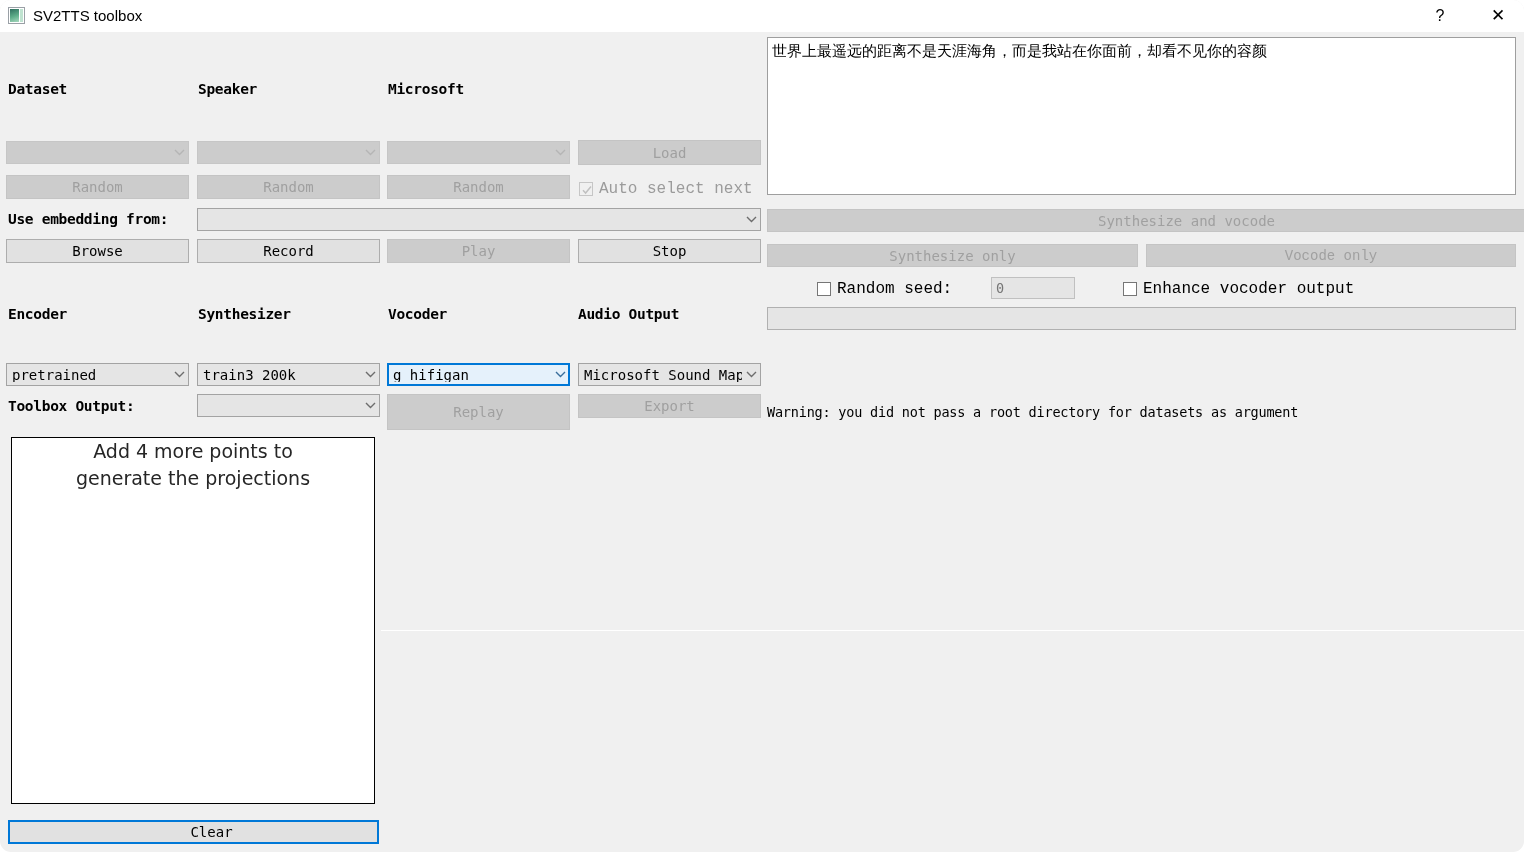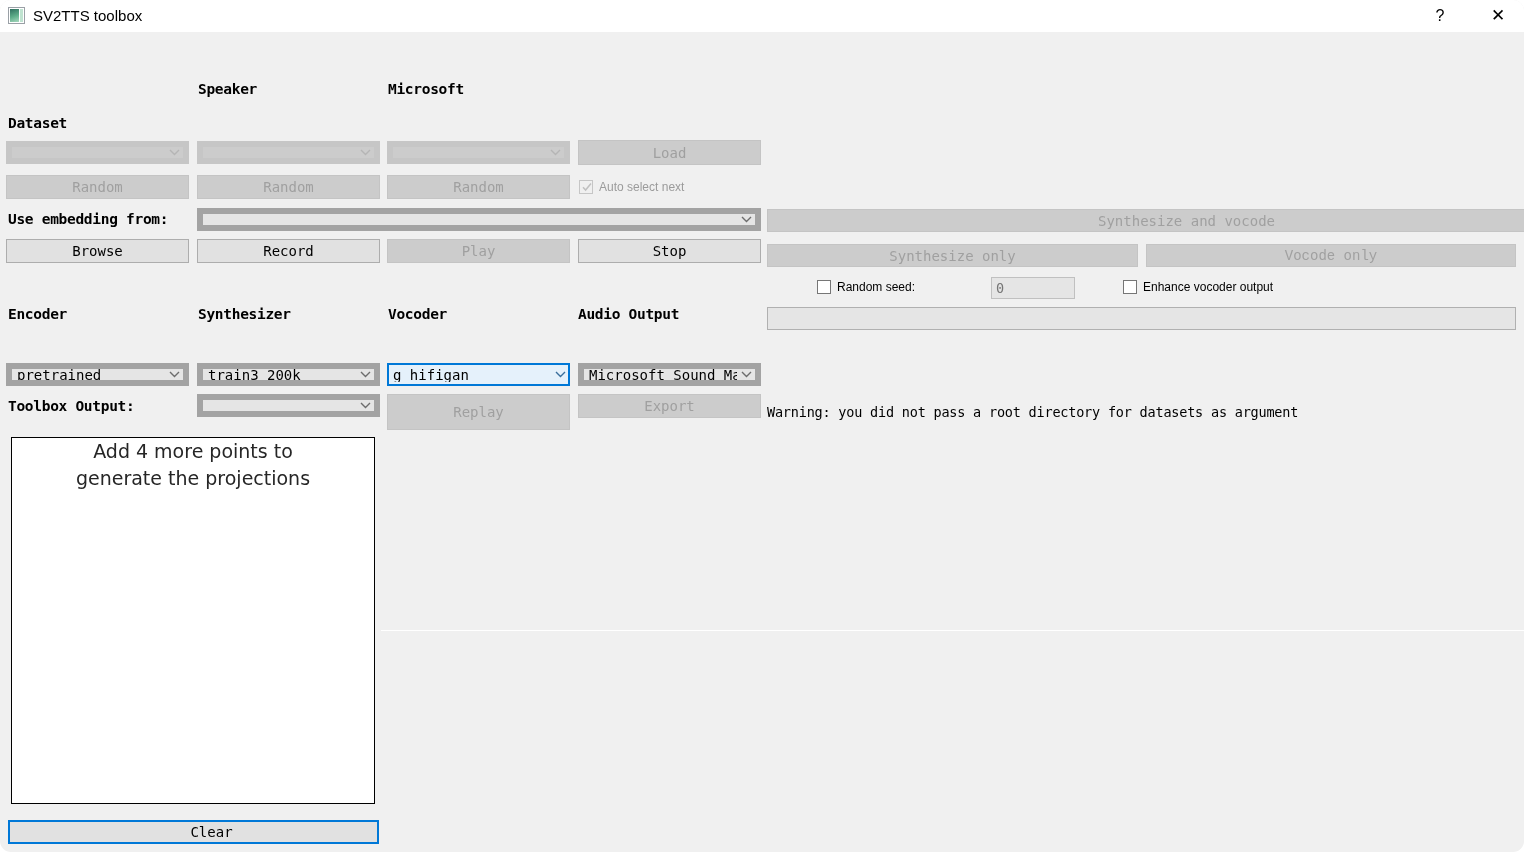--- a/index.html
+++ b/index.html
@@ -106,21 +106,21 @@
     color: #a0a0a0;
   }
   .btn.focused {
     border: 2px solid #0078d7;
     background: #e1e1e1;
   }
   .combo {
     position: absolute;
     box-sizing: border-box;
     background: #e5e5e5;
-    border: 6px solid #a3a3a3;
+    border: 1px solid #a3a3a3;
     font-family: "DejaVu Sans Mono", monospace;
     font-size: 14px;
     color: #000000;
     display: flex;
     align-items: center;
     cursor: default;
     overflow: hidden;
   }
   .combo .cval {
     padding-left: 5px;
@@ -145,22 +145,22 @@
   .combo.focused {
     background: #e5f1fb;
     border: 1px solid #0078d7;
     box-shadow: inset 0 0 0 1px #0078d7;
   }
   .checkbox {
     position: absolute;
     display: flex;
     align-items: center;
     cursor: default;
-    font-family: Liberation Sans, sans-serif;
-    font-size: 12px;
+    font-family: Liberation Mono, monospace;
+    font-size: 16px;
     color: #000000;
     white-space: nowrap;
   }
   .checkbox .box {
     box-sizing: border-box;
     width: 14px; height: 14px;
     border: 1px solid #767676;
     background: #ffffff;
     margin-right: 6px;
     flex: 0 0 auto;
@@ -253,21 +253,21 @@
   <div id="titlebar">
     <div id="app-icon">
       <div class="sq"></div>
         <div class="bar"></div>
     </div>
     <div id="title-text">SV2TTS toolbox</div>
     <button class="titlebtn" id="help-btn">?</button>
     <button class="titlebtn" id="close-btn">✕</button>
   </div>
 
-  <div class="lbl" style="left:8px; top:81px;margin-top:34px;">Dataset</div>
+  <div class="lbl" style="left:8px; top:81px;">Dataset</div>
   <div class="lbl" style="left:198px; top:81px;">Speaker</div>
   <div class="lbl" style="left:388px; top:81px;">Microsoft</div>
 
   <div class="combo disabled" style="left:6px;   top:141px; width:183px; height:23px;">
     <span class="cval"></span>
     <span class="arrow">
         <svg width="11" height="7" viewBox="0 0 11 7">
           <path d="M1 1 L5.5 5.5 L10 1" fill="none" stroke="#b5b5b5" stroke-width="1.4"></path>
         </svg>
       </span>
@@ -363,20 +363,21 @@
     <span class="cval"></span>
     <span class="arrow">
         <svg width="11" height="7" viewBox="0 0 11 7">
           <path d="M1 1 L5.5 5.5 L10 1" fill="none" stroke="#6d6d6d" stroke-width="1.4"></path>
         </svg>
       </span>
   </div>
   <button class="btn disabled" style="left:387px; top:394px; width:183px; height:36px;">Replay</button>
   <button class="btn disabled" style="left:578px; top:394px; width:183px; height:24px;">Export</button>
 
+  <div id="text-edit">世界上最遥远的距离不是天涯海角，而是我站在你面前，却看不见你的容颜</div>
 
   <button class="btn disabled" style="left:767px;  top:209px; width:839px; height:23px;">Synthesize and vocode</button>
   <button class="btn disabled" style="left:767px;  top:244px; width:371px; height:23px;">Synthesize only</button>
   <button class="btn disabled" style="left:1146px; top:244px; width:370px; height:23px;font-family:Liberation Mono, monospace;">Vocode only</button>
 
   <div class="checkbox" style="left:769px; top:280px;padding-left:48px;">
     <span class="box"></span>
     <span>Random seed:</span>
   </div>
   <input type="text" id="seed-input" style="position: absolute; left: 991px; top: 277px; width: 84px; height: 22px; box-sizing: border-box; background: rgb(229, 229, 229); border: 1px solid rgb(192, 192, 192); font-family: &quot;DejaVu Sans Mono&quot;, monospace; font-size: 13.5px; color: rgb(155, 155, 155); padding: 0px 4px;" placeholder="0">

